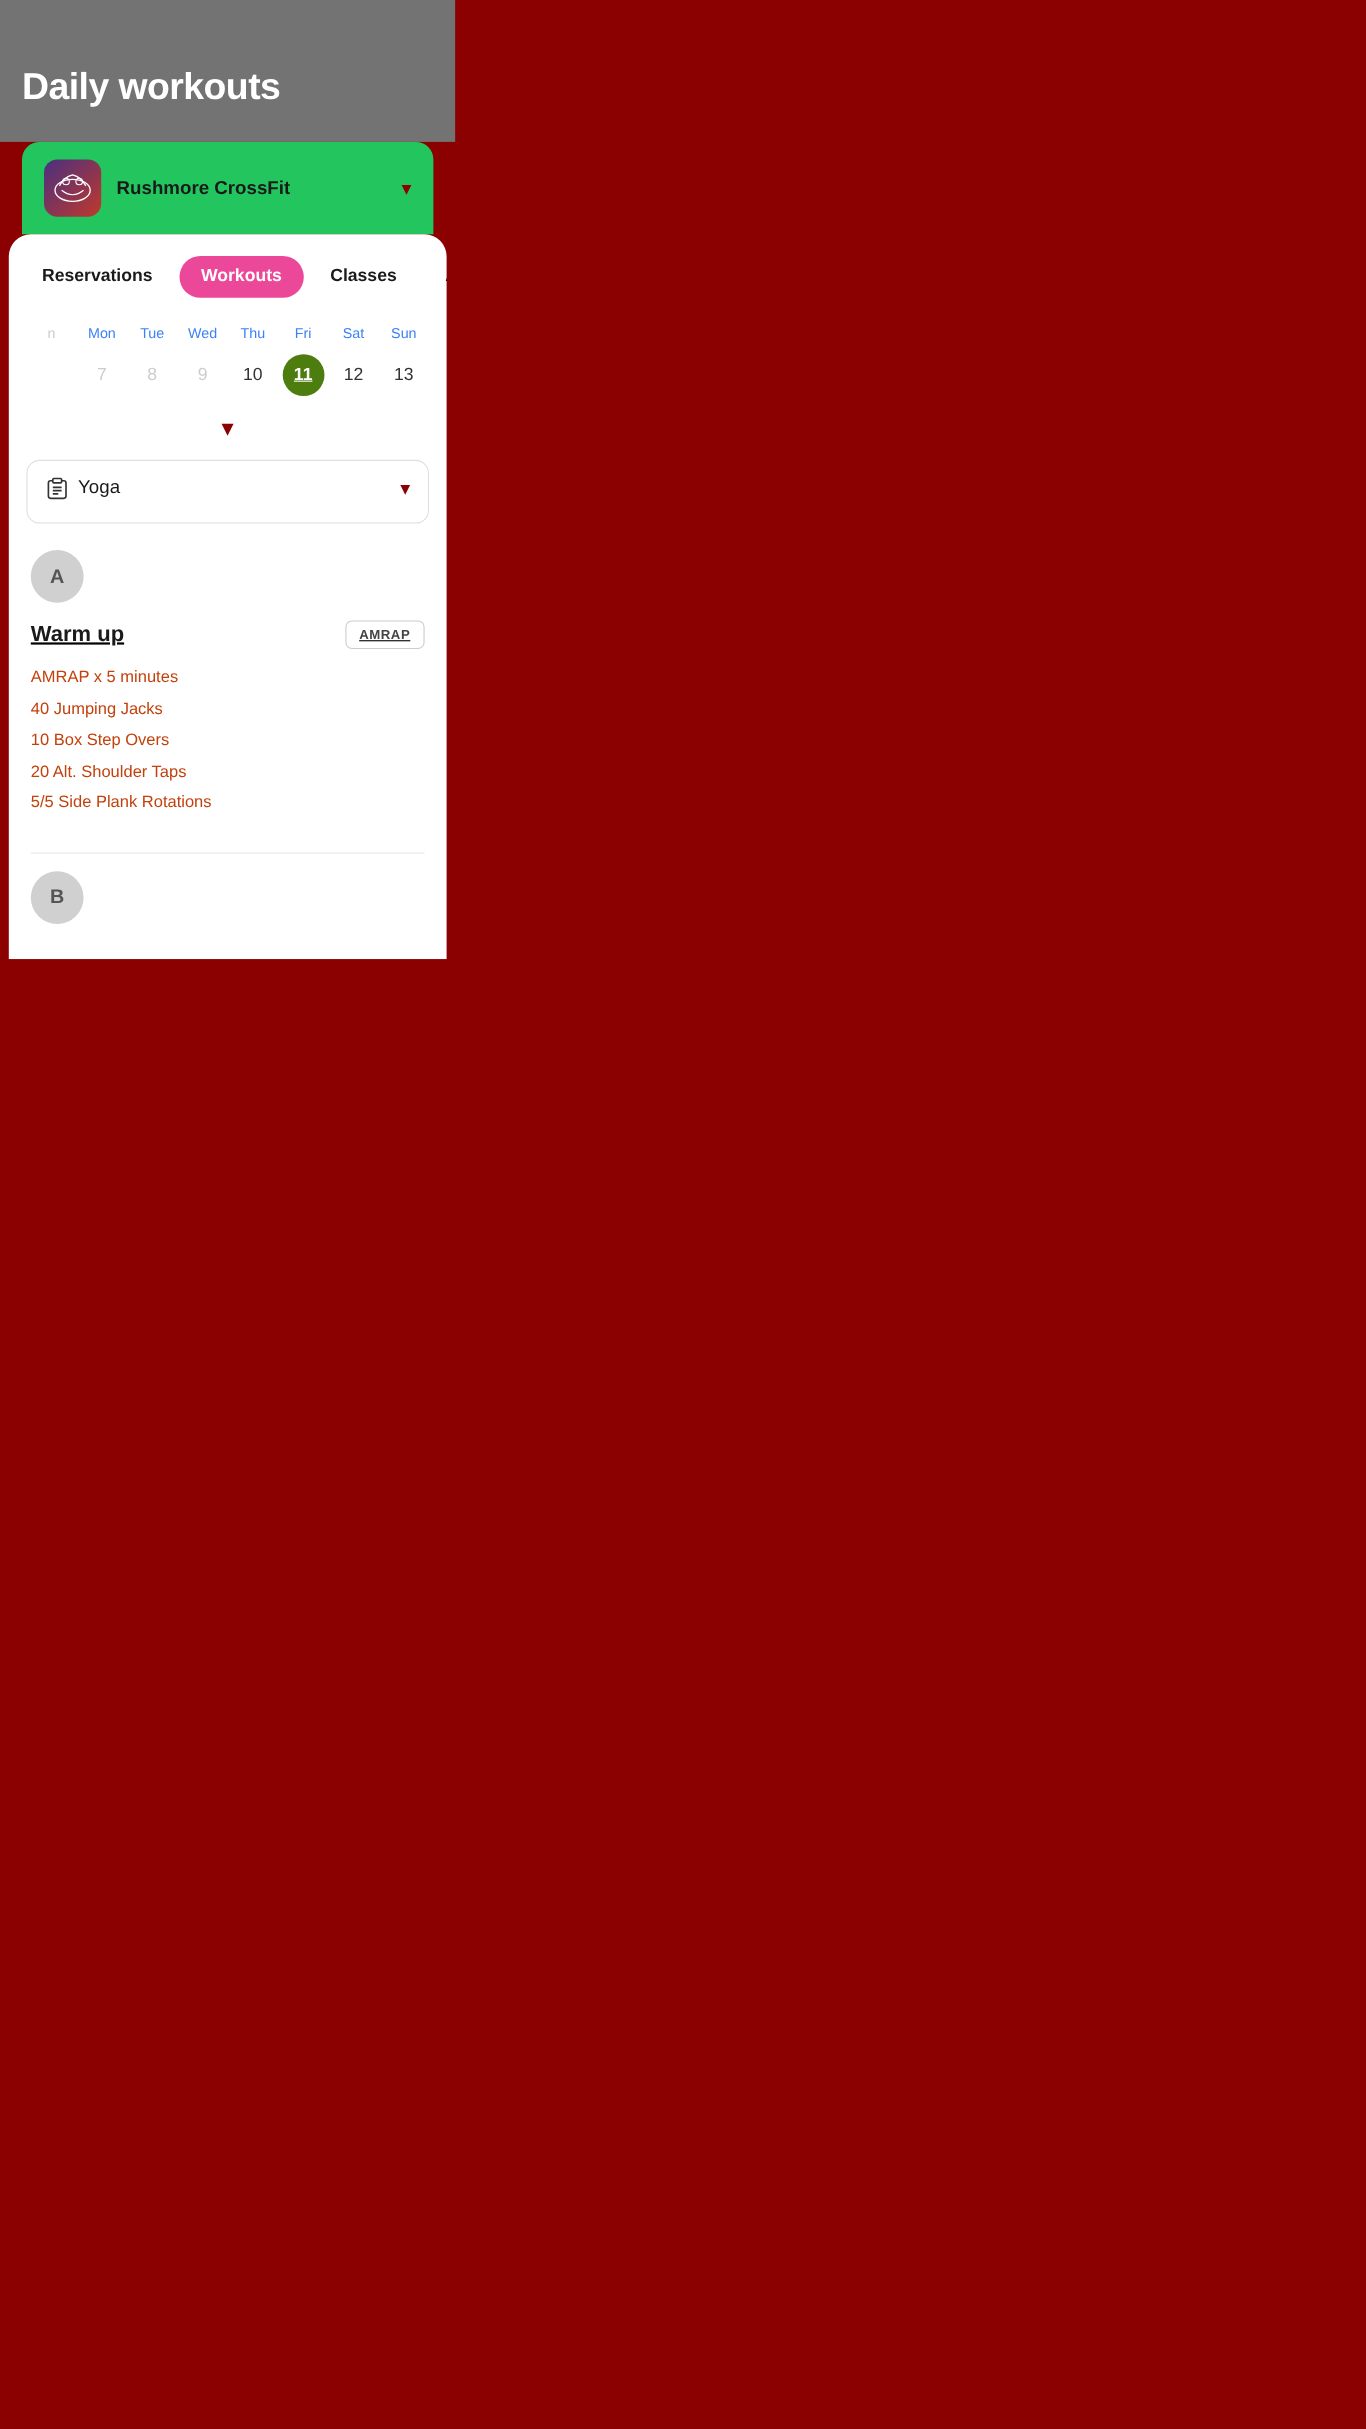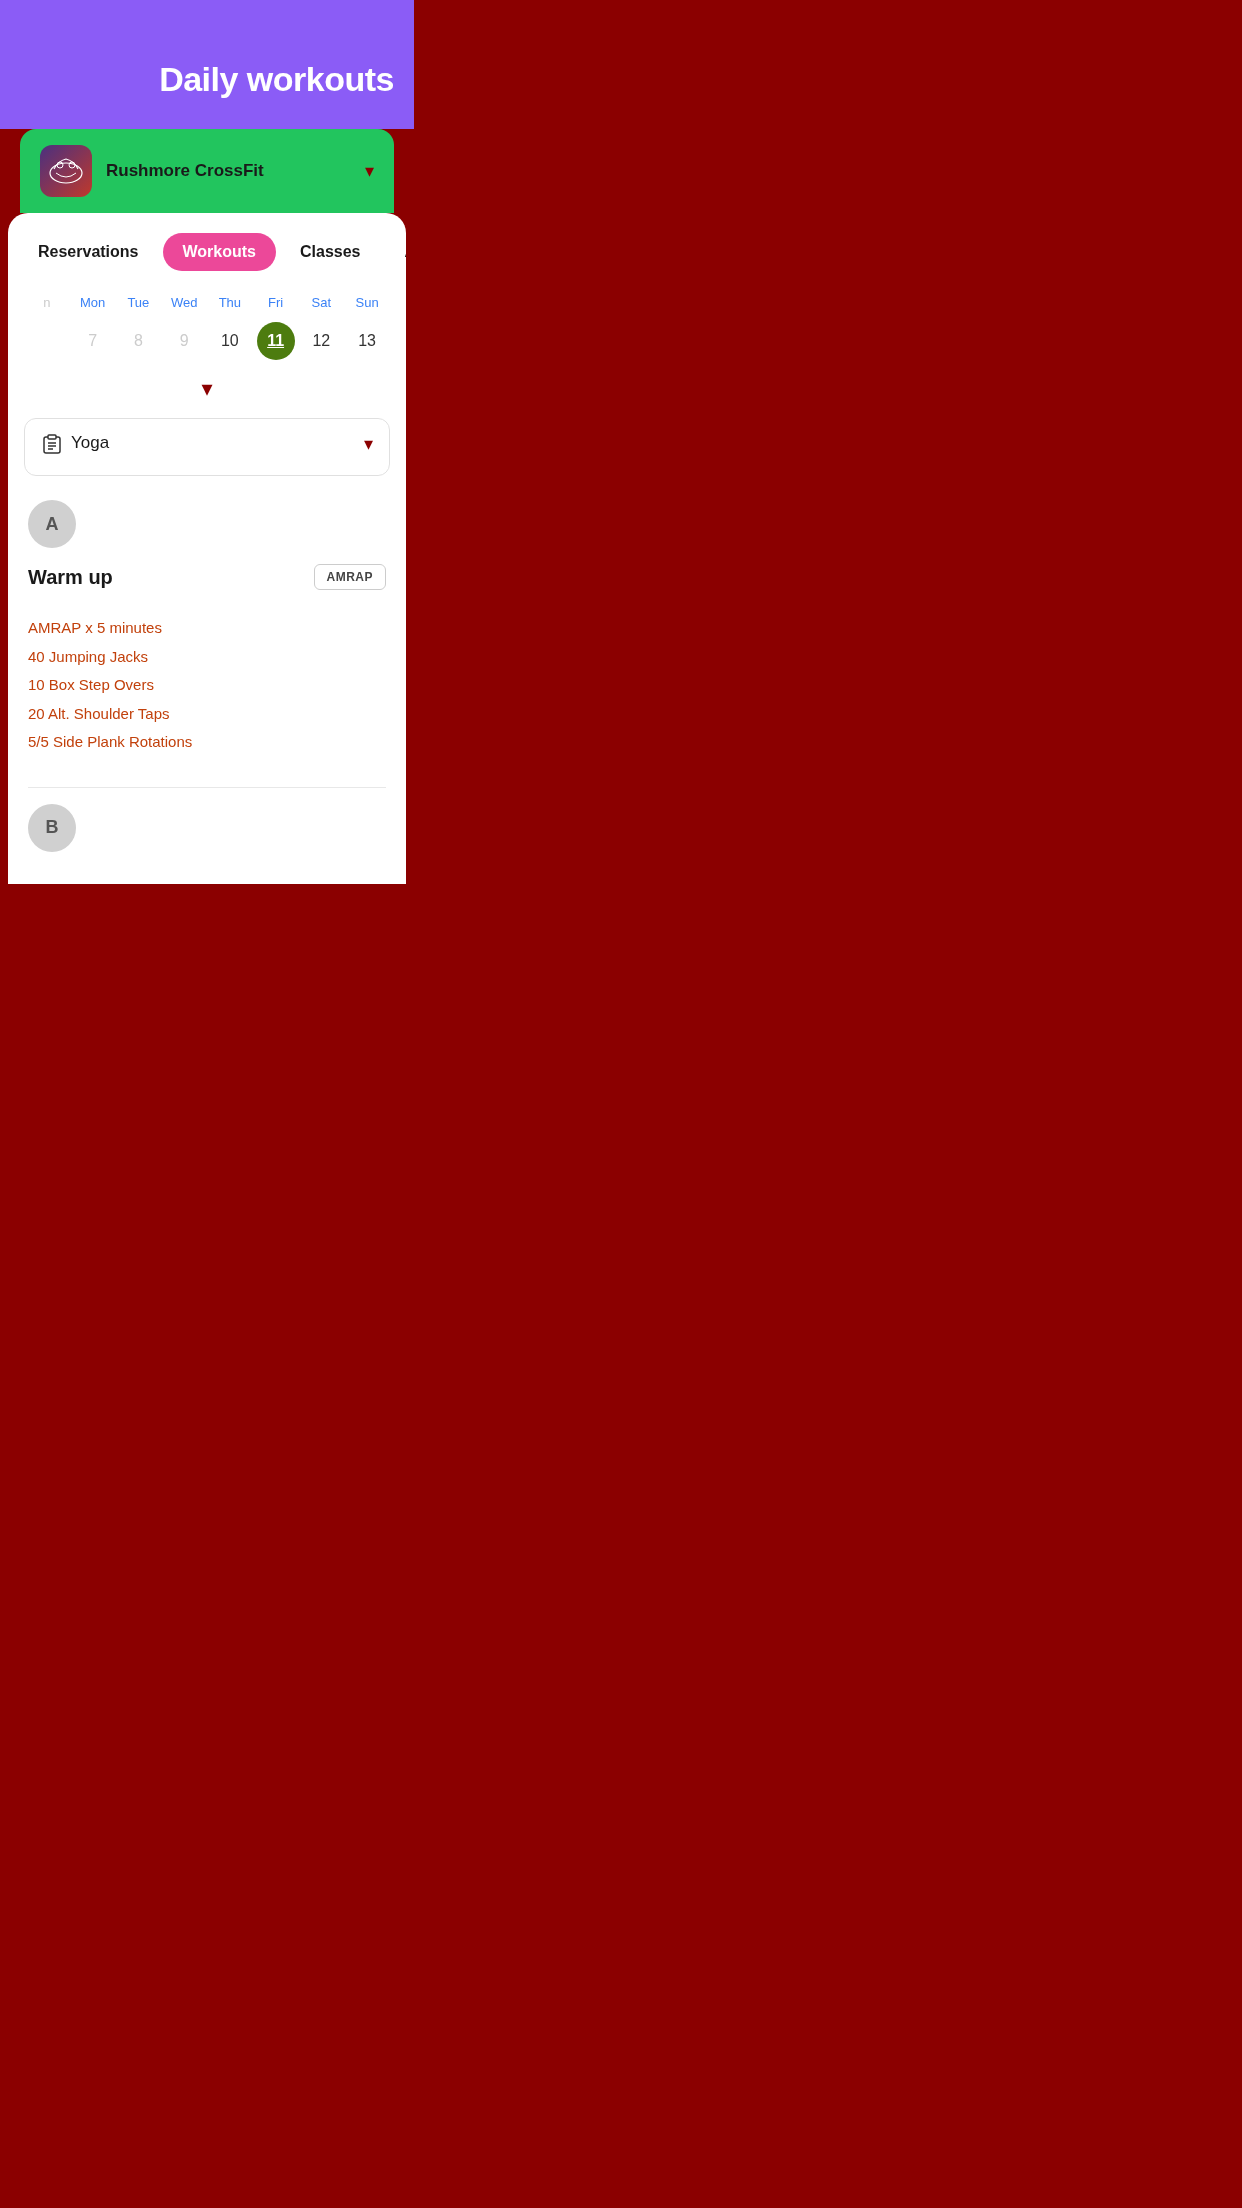--- a/index.html
+++ b/index.html
@@ -7,23 +7,23 @@
 
     body {
       width: 414px;
       min-height: 736px;
       background-color: #8B0000;
       font-family: -apple-system, BlinkMacSystemFont, 'Helvetica Neue', Arial, sans-serif;
       overflow-x: hidden;
     }
 
     .header {
-      background-color: #8b5cf6;
+      background-color: #737373;
       padding: 60px 20px 30px;
-      text-align: right;
+      text-align: left;
     }
 
     .header-title {
       color: white;
       font-size: 34px;
       font-weight: 700;
       letter-spacing: -0.5px;
     }
 
     .gym-selector-container {
@@ -202,21 +202,22 @@
       font-size: 18px;
       font-weight: 700;
       color: #555;
       margin-bottom: 16px;
     }
 
     .workout-header {
       display: flex;
       align-items: center;
       justify-content: space-between;
-      margin-bottom: 24px;
+      margin-bottom: 12px;
+      text-decoration: underline;
     }
 
     .workout-title {
       font-size: 20px;
       font-weight: 700;
       color: #1a1a1a;
     }
 
     .workout-badge {
       border: 1.5px solid #ccc;

